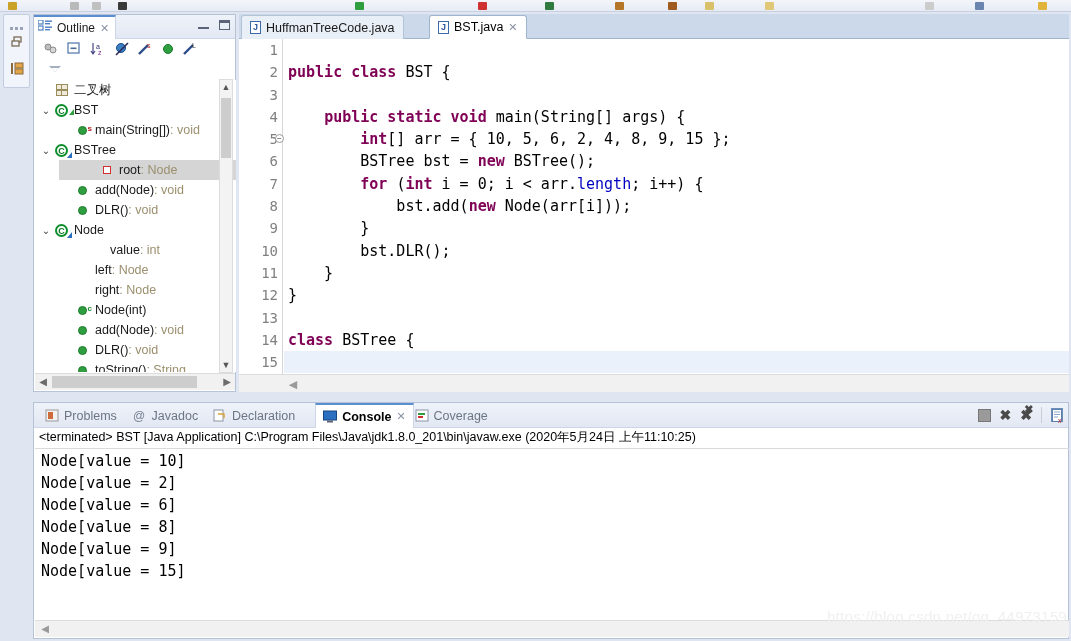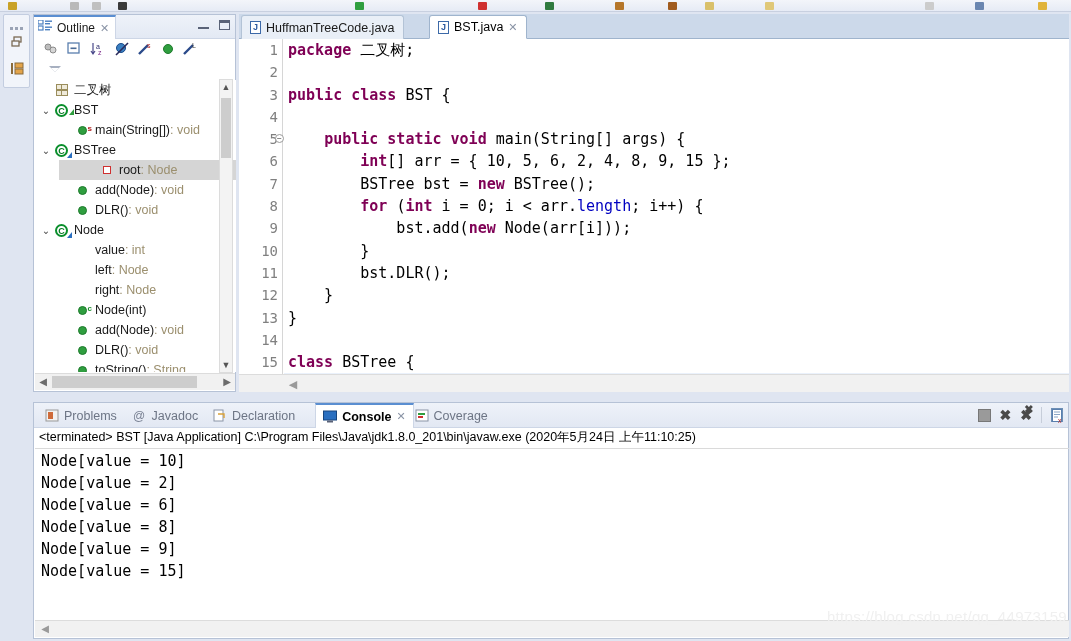--- a/index.html
+++ b/index.html
@@ -337,21 +337,21 @@
           <span class="ttype"> : void</span>
         </div>
         <div class="trow" style="padding-left: 4px;">
           <span class="twist">⌄</span>
           <span class="tico">
             <span class="c-circle">C</span>
             <span class="badge-blue"></span>
           </span>
           <span class="tlabel" style="margin-left: 4px;">Node</span>
         </div>
-        <div class="trow" style="padding-left: 25px;">
+        <div class="trow" style="padding-left: 40px;">
           <span class="twist"></span>
           <span class="tico">
             <span class="tri-blue"></span>
           </span>
           <span class="tlabel" style="margin-left: 4px;">value</span>
           <span class="ttype"> : int</span>
         </div>
         <div class="trow" style="padding-left: 25px;">
           <span class="twist"></span>
           <span class="tico">
@@ -440,21 +440,20 @@
           <div class="gnum" style="position: relative;">9</div>
           <div class="gnum" style="position: relative;">10</div>
           <div class="gnum" style="position: relative;">11</div>
           <div class="gnum" style="position: relative;">12</div>
           <div class="gnum" style="position: relative;">13</div>
           <div class="gnum" style="position: relative;">14</div>
           <div class="gnum" style="position: relative;">15</div>
           <div class="gnum" style="position: relative;">16</div>
         </div>
       <div class="codelines" id="codeHost">
-          <div class="cline"><span class="kw">package </span><span class="pl">二叉树</span><span class="pl">;</span></div>
           <div class="cline"></div>
           <div class="cline"><span class="kw">public class </span><span class="pl">BST {</span></div>
           <div class="cline"></div>
           <div class="cline"><span class="pl">    </span><span class="kw">public static void </span><span class="pl">main(String[] args) {</span></div>
           <div class="cline"><span class="pl">        </span><span class="kw">int</span><span class="pl">[] arr = { 10, 5, 6, 2, 4, 8, 9, 15 };</span></div>
           <div class="cline"><span class="pl">        BSTree bst = </span><span class="kw">new </span><span class="pl">BSTree();</span></div>
           <div class="cline"><span class="pl">        </span><span class="kw">for </span><span class="pl">(</span><span class="kw">int </span><span class="pl">i = 0; i &lt; arr.</span><span class="fld">length</span><span class="pl">; i++) {</span></div>
           <div class="cline"><span class="pl">            bst.add(</span><span class="kw">new </span><span class="pl">Node(arr[i]));</span></div>
           <div class="cline"><span class="pl">        }</span></div>
           <div class="cline"><span class="pl">        bst.DLR();</span></div>

